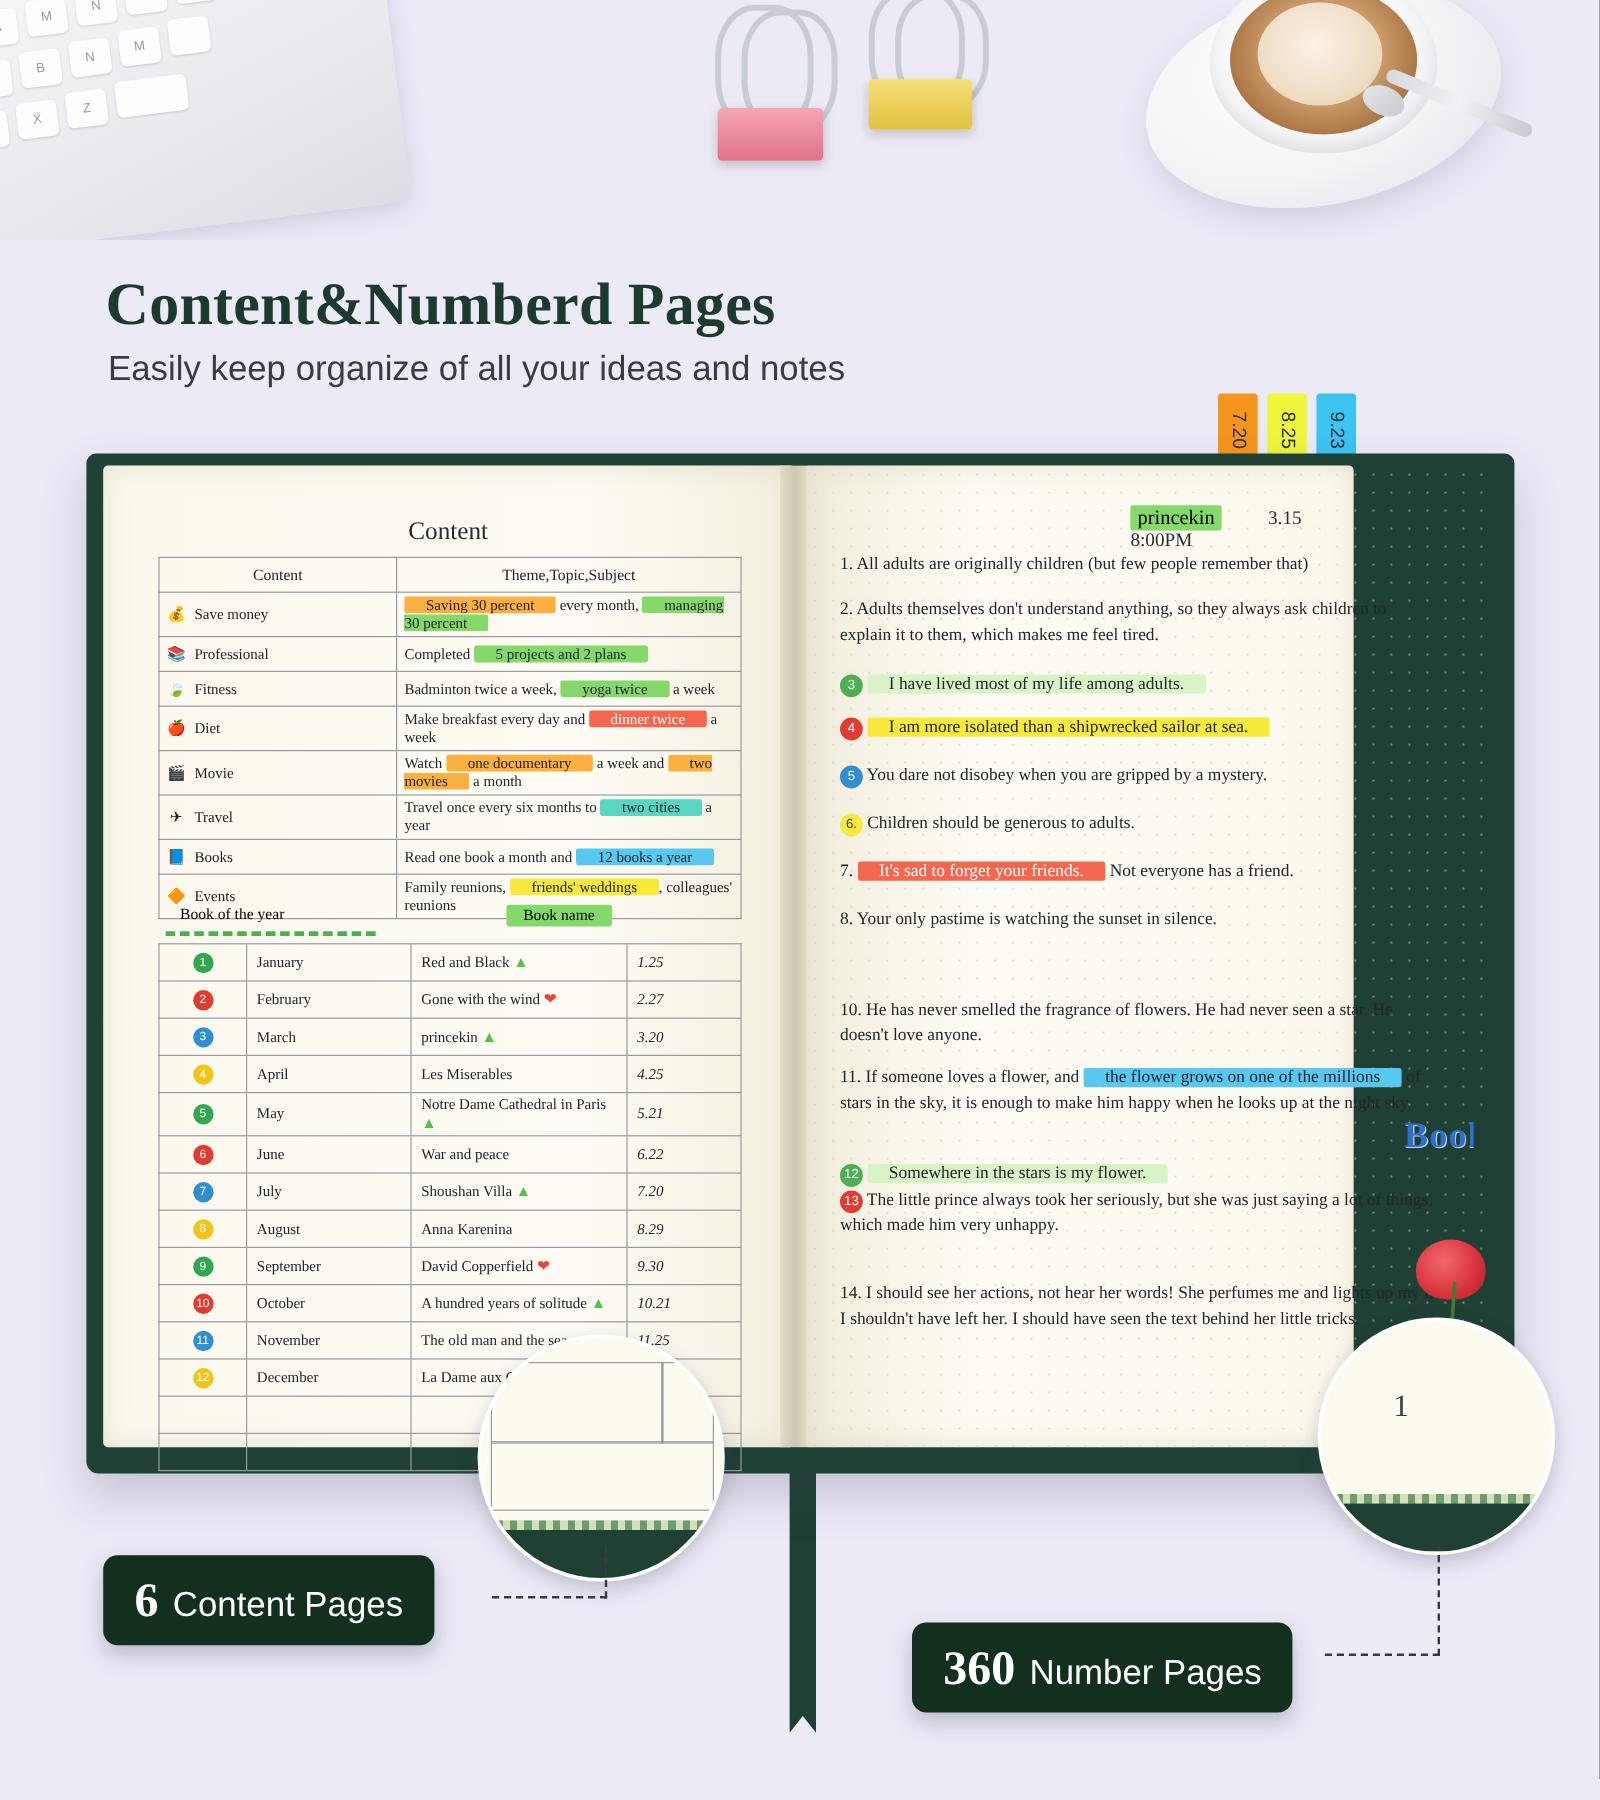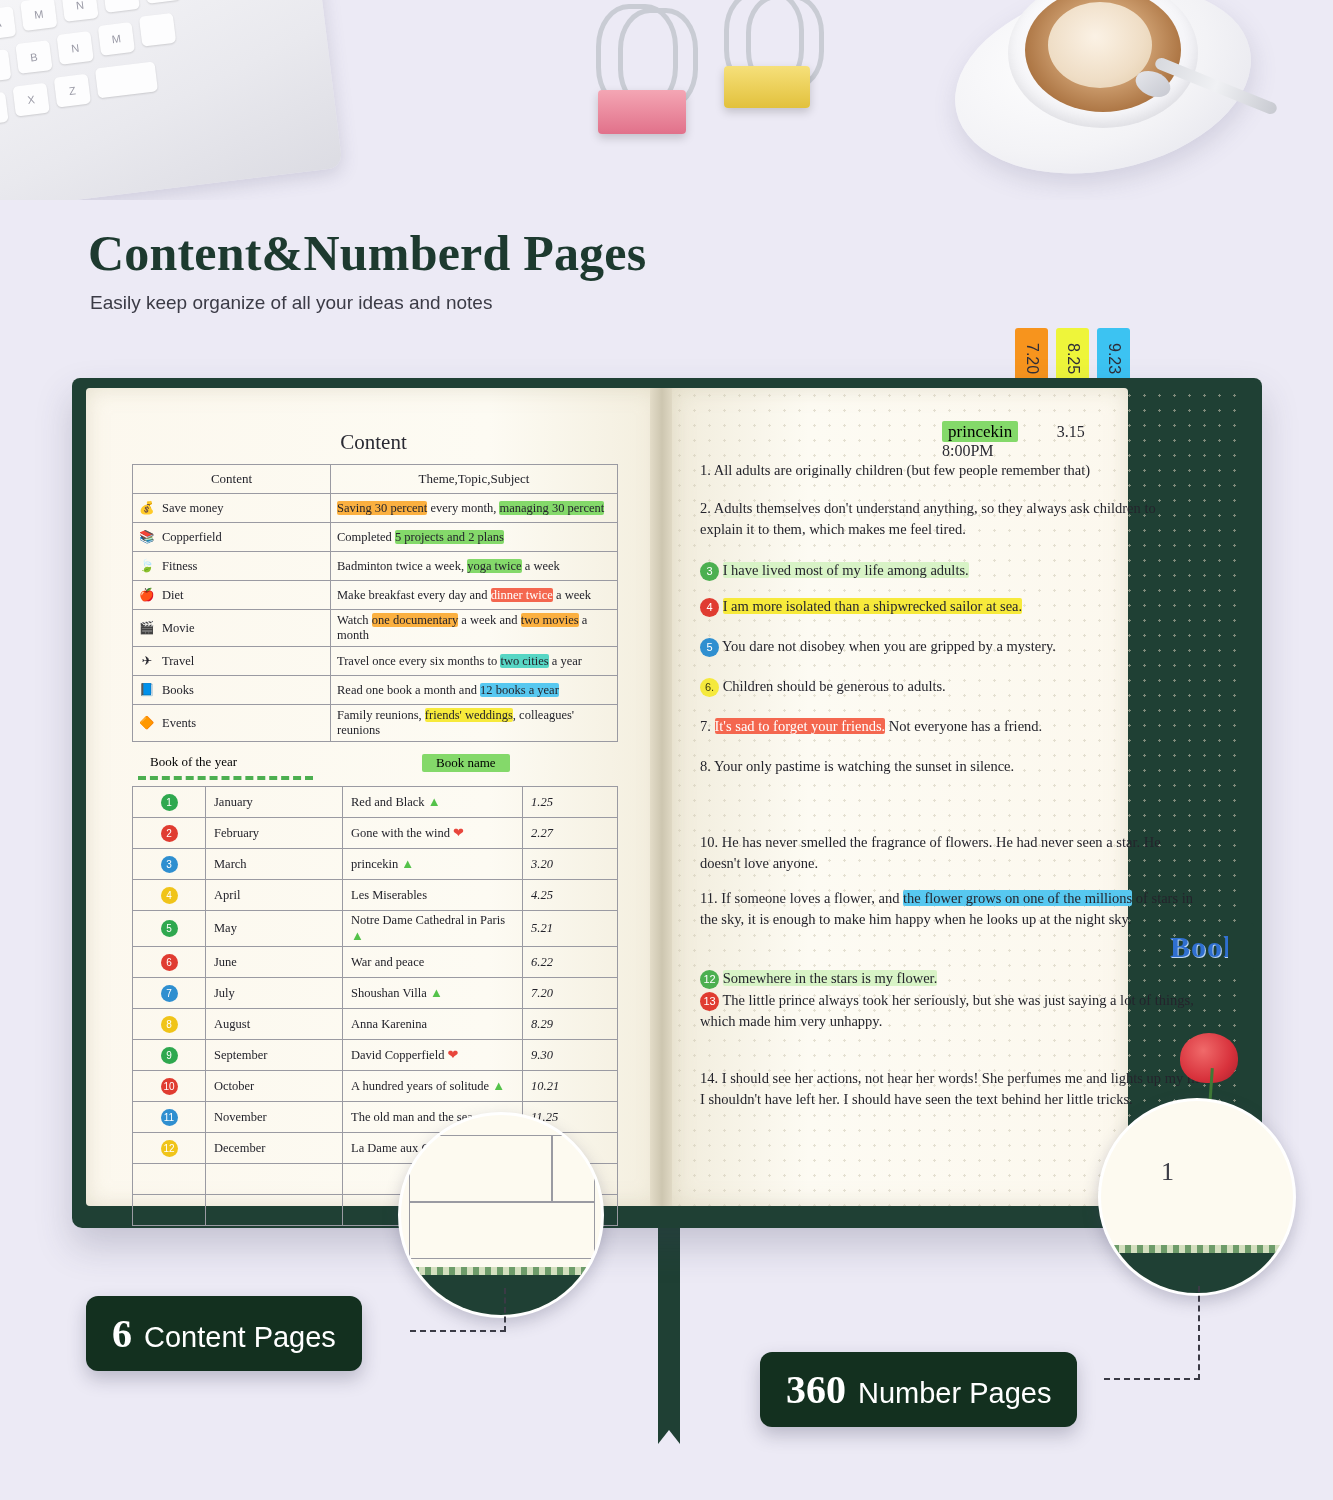--- a/index.html
+++ b/index.html
@@ -33,21 +33,21 @@
   .foam{position:absolute;left:135px;top:72px;width:104px;height:86px;border-radius:50%;
     background:radial-gradient(ellipse at 45% 40%,#fdf6ec 0%,#f2e3cd 60%,#e4cfae 100%);opacity:.92;}
   .spoon{position:absolute;left:238px;top:150px;width:130px;height:12px;border-radius:6px;
     background:linear-gradient(90deg,#d7d9de,#f0f1f4,#c8cad1);transform:rotate(22deg);}
   .spoon-head{position:absolute;left:222px;top:142px;width:36px;height:24px;border-radius:50%;
     background:linear-gradient(120deg,#e6e7ec,#c6c8d0);transform:rotate(22deg);}
 
   
   .headline{position:absolute;left:88px;top:224px;font-family:"Liberation Serif", serif;
     font-weight:bold;font-size:50px;color:#1d3a2f;letter-spacing:.2px;}
-  .subhead{position:absolute;left:90px;top:292px;font-size:19px;color:#3b3b46;}
+  .subhead{position:absolute;left:90px;top:292px;font-size:29px;color:#3b3b46;}
 
   
   .tabs{position:absolute;left:1015px;top:328px;display:flex;gap:8px;}
   .tab{width:33px;height:62px;border-radius:3px 3px 2px 2px;display:flex;align-items:center;justify-content:center;}
   .tab span{writing-mode:vertical-rl;font-size:16px;color:#2e2e38;font-family:"Liberation Sans",sans-serif;}
 
   
   .book{position:absolute;left:72px;top:378px;width:1190px;height:850px;}
   .cover{position:absolute;inset:0;background:#1f4034;border-radius:8px 8px 10px 10px;
     box-shadow:0 18px 36px rgba(60,60,90,.22);}
@@ -65,21 +65,21 @@
   .elastic{position:absolute;right:8px;top:545px;width:26px;height:48px;background:#1f4034;border-radius:3px;}
 
   
   .content-title{position:absolute;left:0;top:42px;width:575px;text-align:center;
     font-family:"Liberation Serif",serif;font-size:21px;color:#2a2a33;}
   table.toc{position:absolute;left:46px;top:76px;width:486px;border-collapse:collapse;
     font-family:"Liberation Serif",serif;font-size:12.5px;color:#23232b;}
   table.toc th,table.toc td{border:1px solid #9a9aa2;padding:3px 6px;height:22px;vertical-align:middle;}
   table.toc th{font-weight:normal;text-align:center;font-size:13px;}
   .col-a{width:185px;}
-  .hl{padding:0 0;border-radius:2px;}
+  .hl{padding:0 18px;border-radius:2px;}
   .hl-orange{background:#fbb040;}
   .hl-green{background:#84d96a;}
   .hl-blue{background:#57c8f0;}
   .hl-red{background:#f4674f;color:#fff;}
   .hl-yellow{background:#f7ea3b;text-align:center;}
   .hl-teal{background:#57d6c4;}
   .ico{display:inline-block;width:16px;margin-right:7px;text-align:center;}
   .book-year{position:absolute;left:46px;top:368px;width:486px;font-family:"Liberation Serif",serif;font-size:13px;}
   .dash{position:absolute;left:52px;top:388px;width:175px;height:0;border-top:4px dashed #4caf50;}
   table.months{position:absolute;left:46px;top:398px;width:486px;border-collapse:collapse;
@@ -197,21 +197,21 @@
       <tbody>
           <tr>
         <th class="col-a">Content</th>
         <th>Theme,Topic,Subject</th>
       </tr>
       <tr>
         <td><span class="ico">💰</span><span>Save money</span></td>
         <td><span class="hl hl-orange">Saving 30 percent</span><span> every month, </span><span class="hl hl-green">managing 30 percent</span></td>
       </tr>
       <tr>
-        <td><span class="ico">📚</span><span>Copperfield</span></td>
+        <td><span class="ico">📚</span><span>Professional</span></td>
         <td><span>Completed </span><span class="hl hl-green">5 projects and 2 plans</span></td>
       </tr>
       <tr>
         <td><span class="ico">🍃</span><span>Fitness</span></td>
         <td><span>Badminton twice a week, </span><span class="hl hl-green">yoga twice</span><span> a week</span></td>
       </tr>
       <tr>
         <td><span class="ico">🍎</span><span>Diet</span></td>
         <td><span>Make breakfast every day and </span><span class="hl hl-red">dinner twice</span><span> a week</span></td>
       </tr>

